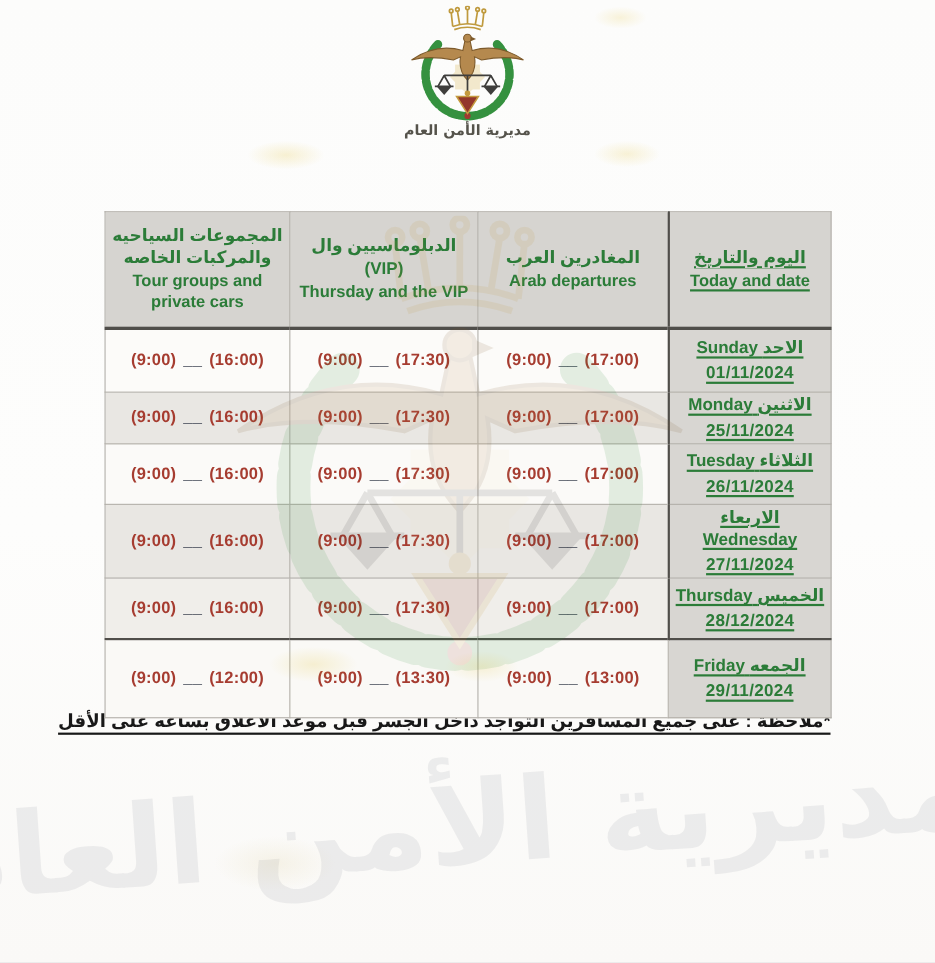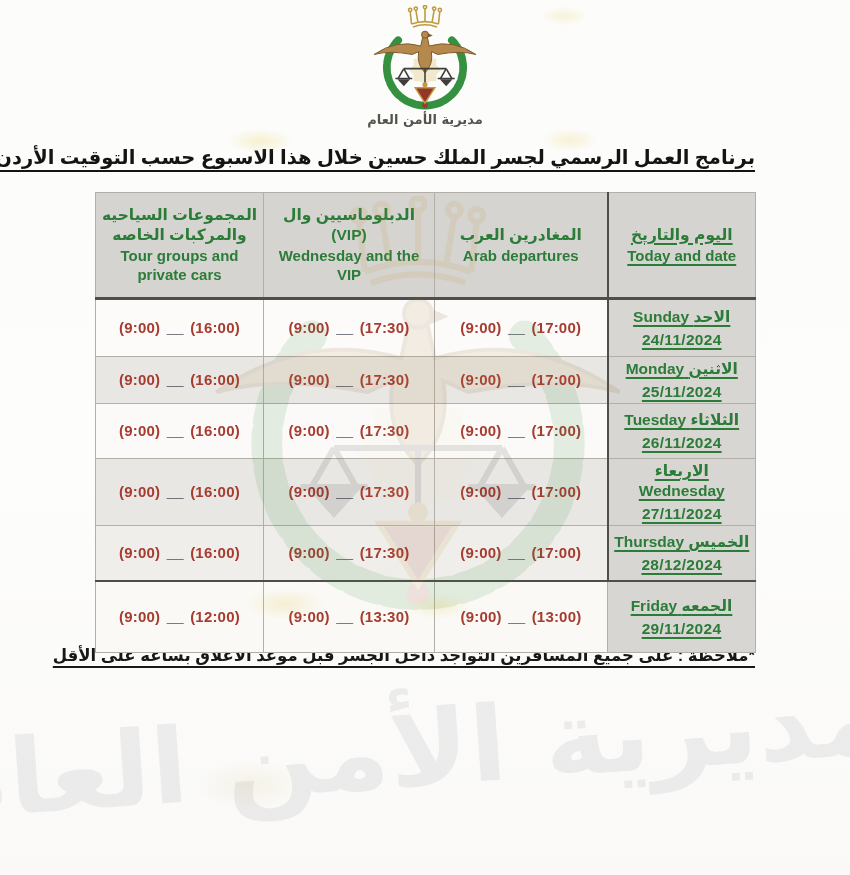--- a/index.html
+++ b/index.html
@@ -124,55 +124,54 @@
     <svg width="142" height="106" viewBox="0 0 200 150">
       <use href="#emblem-sym"></use>
     </svg>
     <div class="emblem-caption">مديرية الأمن العام</div>
   </div>
 
   <svg class="table-watermark" width="560" height="420" viewBox="0 0 200 150">
     <use href="#emblem-sym"></use>
   </svg>
 
-  <div class="doc-title">برنامج العمل الرسمي لجسر الملك حسين خلال هذا الاسبوع حسب التوقيت الأردن</div>
 
   <table class="schedule">
     <colgroup>
       <col style="width:148px">
         <col style="width:173px">
         <col style="width:171px">
         <col style="width:168px">
     </colgroup>
     <thead>
       <tr>
         <th class="day-col">
           <div class="hdr-ar g u">اليوم والتاريخ</div>
           <div class="hdr-en g u">Today and date</div>
         </th>
         <th>
           <div class="hdr-ar g">المغادرين العرب</div>
           <div class="hdr-en g">Arab departures</div>
         </th>
         <th>
           <div class="hdr-ar g">الدبلوماسيين وال (VIP)</div>
-          <div class="hdr-en g">Wednesday and the VIP</div>
+          <div class="hdr-en g">Thursday and the VIP</div>
         </th>
         <th>
           <div class="hdr-ar g">المجموعات السياحيه والمركبات الخاصه</div>
           <div class="hdr-en g">Tour groups and private cars</div>
         </th>
       </tr>
     </thead>
     <tbody>
 
       <tr class="r0">
         <td class="day-cell day-col">
           <div class="day-line g u"><span>الاحد</span> <span>Sunday</span></div>
-          <div class="date-line g u">24/11/2024</div>
+          <div class="date-line g u">01/11/2024</div>
         </td>
         <td class="time-cell">
           <span class="time"><span>(9:00)</span> <span class="sep">__</span> <span>(17:00)</span></span>
         </td>
         <td class="time-cell">
           <span class="time"><span>(9:00)</span> <span class="sep">__</span> <span>(17:30)</span></span>
         </td>
         <td class="time-cell">
           <span class="time"><span>(9:00)</span> <span class="sep">__</span> <span>(16:00)</span></span>
         </td>

